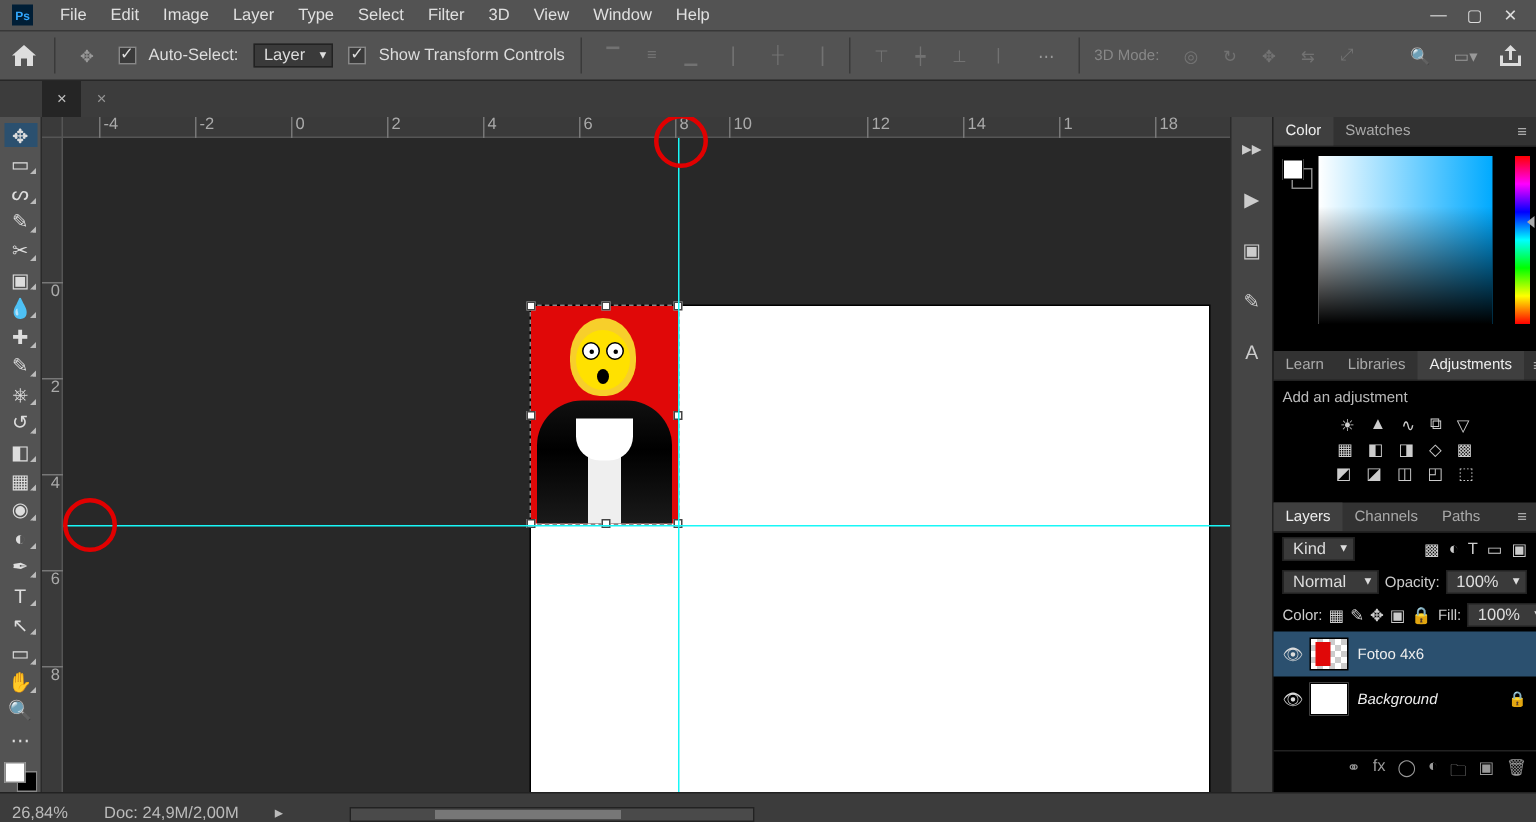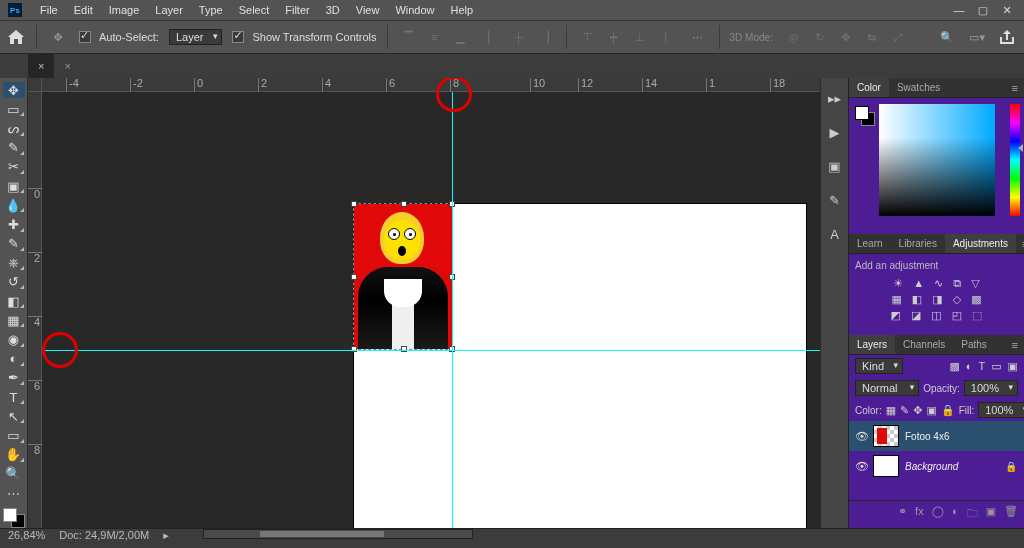--- a/index.html
+++ b/index.html
@@ -60,21 +60,21 @@
   .handle{position:absolute;width:6px;height:6px;background:#fff;border:1px solid #444}
   .guide-v{position:absolute;top:0;bottom:0;width:1px;background:#18f7f7}
   .guide-h{position:absolute;left:0;right:0;height:1px;background:#18f7f7}
   .circ{position:absolute;width:36px;height:36px;border:3px solid #e10000;border-radius:50%}
   .vscroll{position:absolute;right:0;top:14px;bottom:0;width:12px;background:#3a3a3a}
   .vscroll .thumb{position:absolute;left:2px;width:8px;top:32px;height:140px;background:#6a6a6a;border-radius:2px}
   
   .util{width:28px;background:#454545;display:flex;flex-direction:column;align-items:center;gap:18px;padding-top:12px;border-left:1px solid #2a2a2a}
   .util .u{width:20px;height:16px;display:flex;align-items:center;justify-content:center;color:#ccc;font-size:13px}
   
-  .panels{width:176px;background:#4c1d95;display:flex;flex-direction:column;border-left:1px solid #222}
+  .panels{width:176px;background:#000000;display:flex;flex-direction:column;border-left:1px solid #222}
   .ptabs{display:flex;background:#323232;border-bottom:1px solid #222;align-items:center}
   .ptab{padding:4px 8px;color:#aaa;font-size:10px}
   .ptab.on{background:#3f3f3f;color:#eee}
   .menu{margin-left:auto;padding:0 6px;color:#aaa}
   .colorpanel{height:136px;position:relative}
   .fbsw{position:absolute;left:6px;top:8px;width:20px;height:20px}
   .fbsw .a{position:absolute;width:14px;height:14px;background:#fff;border:1px solid #000;left:0;top:0}
   .fbsw .c{position:absolute;width:14px;height:14px;background:#000;border:1px solid #888;right:0;bottom:0}
   .picker{position:absolute;left:30px;top:6px;width:116px;height:112px;
     background:
@@ -93,21 +93,21 @@
   .layeritem.sel{background:#2b506f}
   .eye{width:12px;color:#ddd}
   .thumb{width:26px;height:22px;background:#fff;border:1px solid #000;position:relative}
   .thumb.ph{background:repeating-conic-gradient(#ccc 0 25%,#fff 0 50%) 0 0/8px 8px}
   .thumb.ph::after{content:"";position:absolute;left:3px;top:2px;width:10px;height:16px;background:#e00808}
   .lname{color:#eee;font-size:10px}
   .lname.i{font-style:italic}
   .lock{margin-left:auto;color:#ccc;font-size:10px}
   .layerfoot{margin-top:auto;display:flex;gap:8px;justify-content:flex-end;padding:4px 6px;border-top:1px solid #222;color:#999}
   
-  .status{height:20px;background:#3c3c3c;display:flex;align-items:flex-start;padding:0 8px;gap:14px;color:#bbb;font-size:10px;border-top:1px solid #222}
+  .status{height:20px;background:#3c3c3c;display:flex;align-items:flex-end;padding:0 8px;gap:24px;color:#bbb;font-size:10px;border-top:1px solid #222}
   .status .hscroll{flex:0 0 270px;height:10px;background:#4a4a4a;border:1px solid #222;position:relative;margin-left:20px}
   .status .hscroll .th{position:absolute;left:56px;top:1px;height:6px;width:124px;background:#777}
   svg{display:block}
 </style>
 </head>
 <body>
 
 <div class="menubar">
   <div class="ps">Ps</div>
   <span>File</span>
@@ -227,21 +227,21 @@
   <div class="canvaswrap">
     <div class="corner"></div>
     <div class="ruler-h" id="rulerh">
         <div class="tick" style="left: 24px;">-4</div>
         <div class="tick" style="left: 88px;">-2</div>
         <div class="tick" style="left: 152px;">0</div>
         <div class="tick" style="left: 216px;">2</div>
         <div class="tick" style="left: 280px;">4</div>
         <div class="tick" style="left: 344px;">6</div>
         <div class="tick" style="left: 408px;">8</div>
-        <div class="tick" style="left: 488px;">10</div>
+        <div class="tick" style="left: 444px;">10</div>
         <div class="tick" style="left: 536px;">12</div>
         <div class="tick" style="left: 600px;">14</div>
         <div class="tick" style="left: 664px;">1</div>
         <div class="tick" style="left: 728px;">18</div>
       </div>
     <div class="ruler-v" id="rulerv">
         <div class="tick" style="top: 96px;">0</div>
         <div class="tick" style="top: 160px;">2</div>
         <div class="tick" style="top: 224px;">4</div>
         <div class="tick" style="top: 288px;">6</div>

